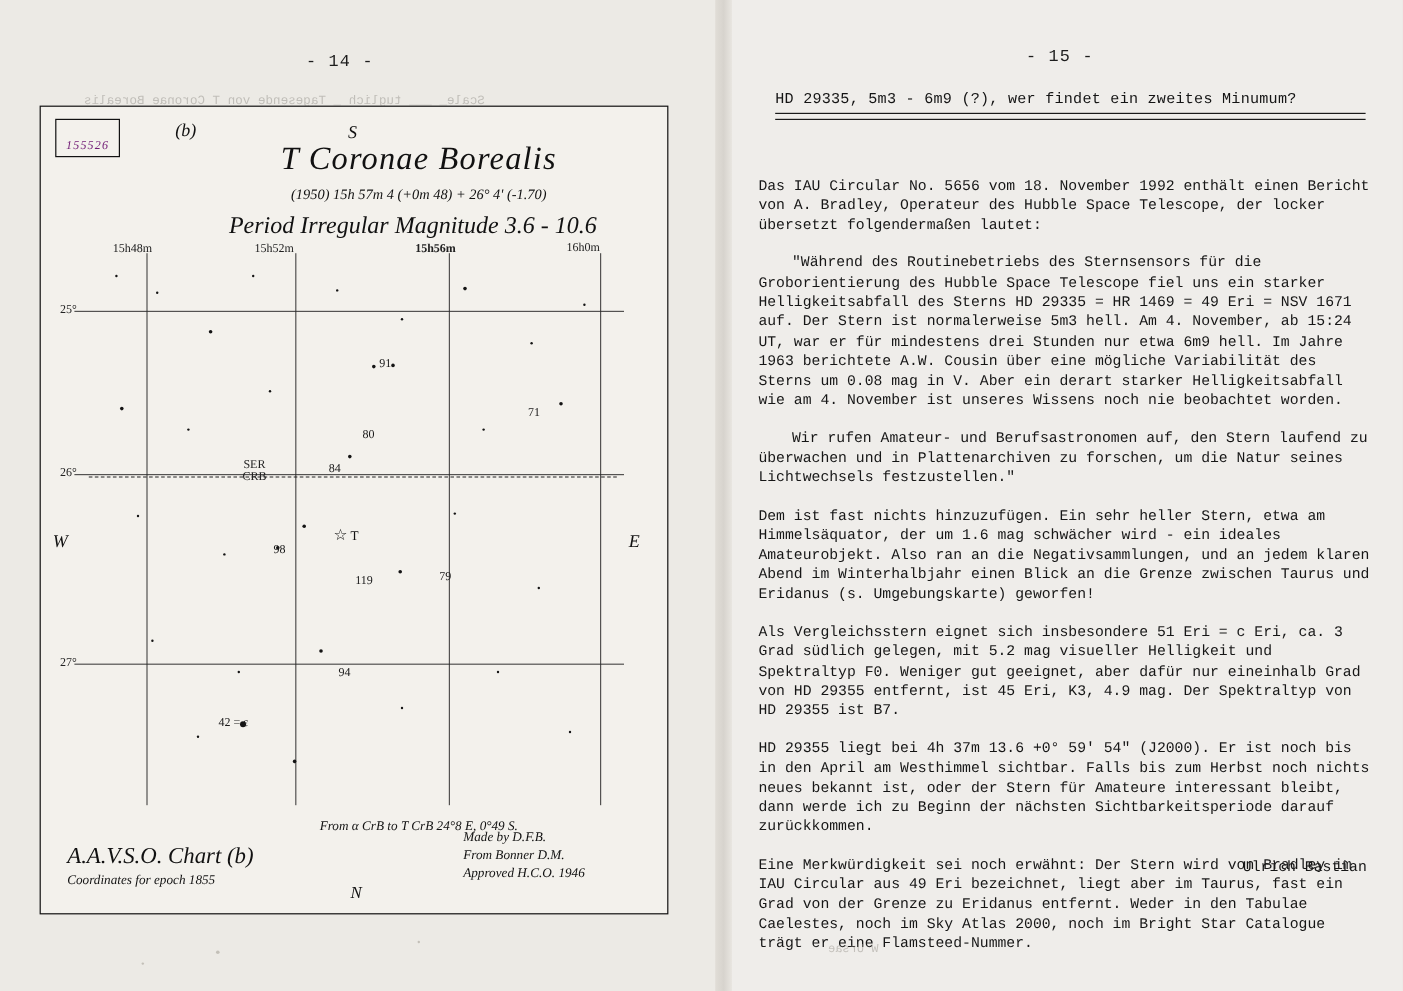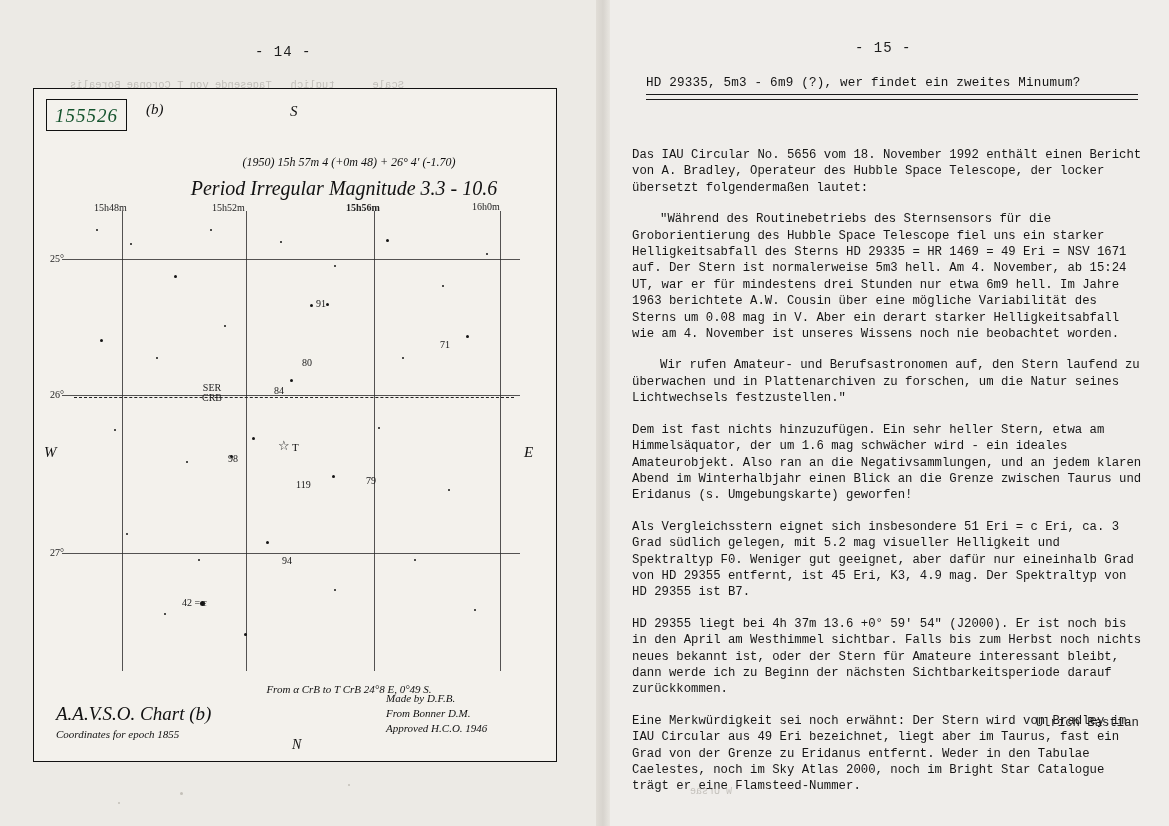--- a/index.html
+++ b/index.html
@@ -29,22 +29,22 @@
   .chart-frame{
     position:absolute;left:33px;top:88px;width:522px;height:672px;
     border:1.6px solid #111;
     background:#f3f1ec;
     overflow:hidden;
   }
   .chart-inner{position:absolute;inset:0;}
 
   .chart-id{
     position:absolute;left:12px;top:10px;
-    border:1.4px solid #111;padding:5px 8px 3px 8px;
-    font-family:"Liberation Serif", serif;font-style:italic;font-size:19px;color:#14532d;
+    border:1.4px solid #111;padding:16px 8px 3px 8px;
+    font-family:"Liberation Serif", serif;font-style:italic;font-size:10px;color:#701a75;
     letter-spacing:1px;
   }
   .chart-b{
     position:absolute;left:112px;top:12px;
     font-family:"Liberation Serif", serif;font-style:italic;font-size:15px;color:#111;
   }
   .chart-title{
     position:absolute;left:150px;top:28px;width:330px;text-align:center;
     font-family:"Liberation Serif", serif;font-style:italic;font-size:27px;color:#111;
     letter-spacing:1px;
@@ -151,22 +151,23 @@
 
   <div class="folio folio-left">- 14 -</div>
 
   <div class="ghost" style="left:70px;top:78px;">Scale_ ___ tuglich _ Tagesende von T Coronae Borealis</div>
 
   <div class="chart-frame">
     <div class="chart-inner">
 
       <div class="chart-id">155526</div>
       <div class="chart-b">(b)</div>
+      <div class="chart-title">T Coronae Borealis</div>
       <div class="chart-coords">(1950)  15h 57m 4 (+0m 48)   + 26° 4' (-1.70)</div>
-      <div class="chart-period">Period  Irregular   Magnitude 3.3 - 10.6</div>
+      <div class="chart-period">Period  Irregular   Magnitude 3.6 - 10.6</div>
 
       <div class="cardinal" style="left:256px;top:14px;">S</div>
       <div class="cardinal" style="left:10px;top:355px;">W</div>
       <div class="cardinal" style="left:490px;top:355px;">E</div>
       <div class="chart-n">N</div>
 
       <div class="ra-label" style="left:60px;top:113px;">15h48m</div>
       <div class="ra-label" style="left:178px;top:113px;">15h52m</div>
       <div class="ra-label" style="left:312px;top:113px;font-weight:bold;">15h56m</div>
       <div class="ra-label" style="left:438px;top:112px;">16h0m</div>

